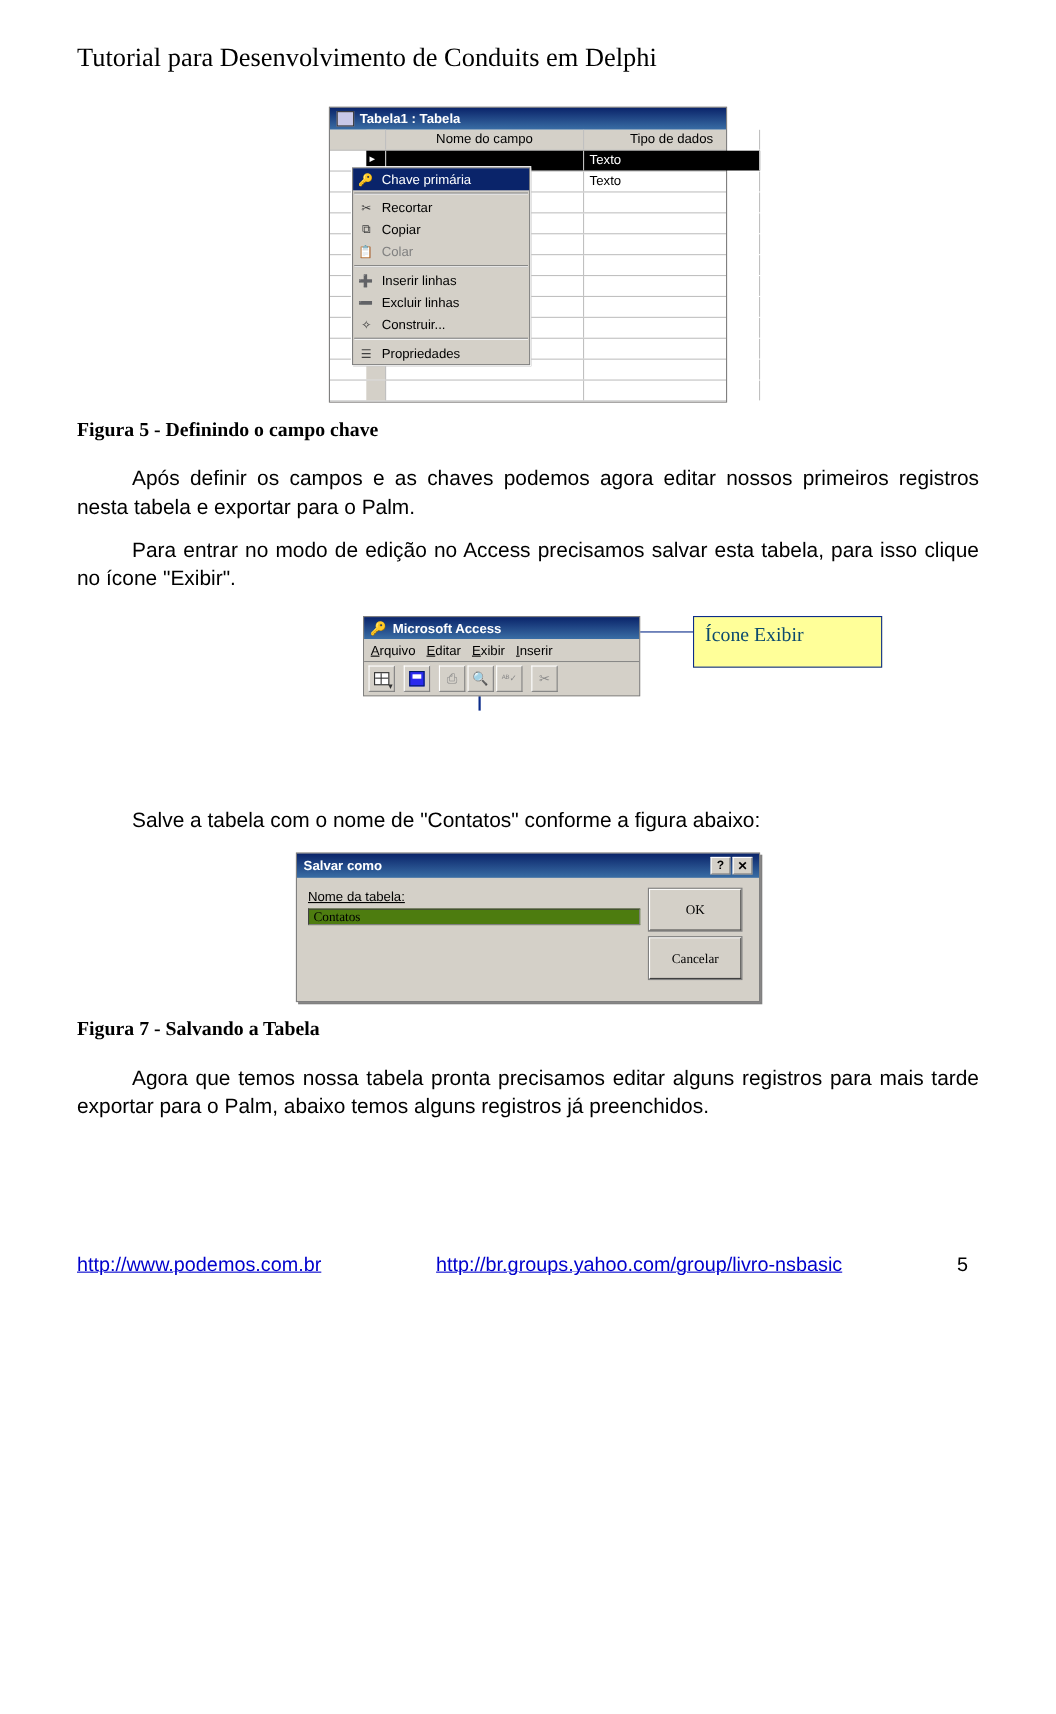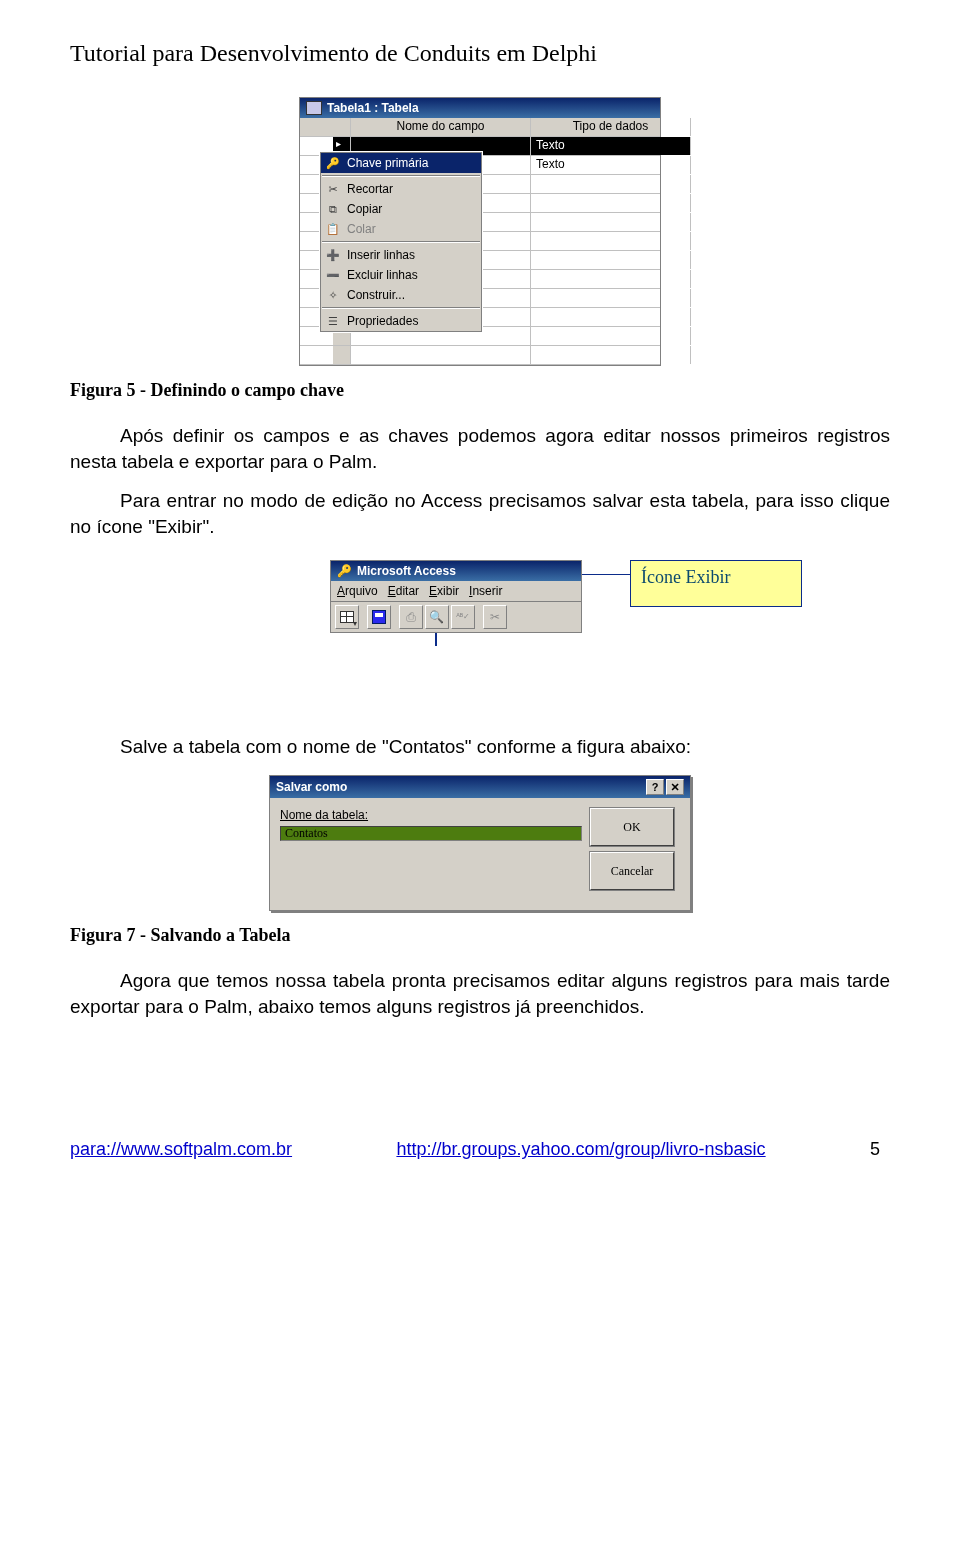--- a/index.html
+++ b/index.html
@@ -415,18 +415,18 @@
         <button class="win-btn">Cancelar</button>
       </div>
     </div>
   </div>
 
   <div class="fig-caption">Figura 7 - Salvando a Tabela</div>
 
   <p class="body-text indent">Agora que temos nossa tabela pronta precisamos editar alguns registros para mais tarde exportar para o Palm, abaixo temos alguns registros já preenchidos.</p>
 
   <div class="footer">
-    <a>para://www.softpalm.com.br</a>
+    <a>http://www.podemos.com.br</a>
     <a>http://br.groups.yahoo.com/group/livro-nsbasic</a>
     <span class="pgnum">5</span>
   </div>
 
 </div>
 
 </body></html>

